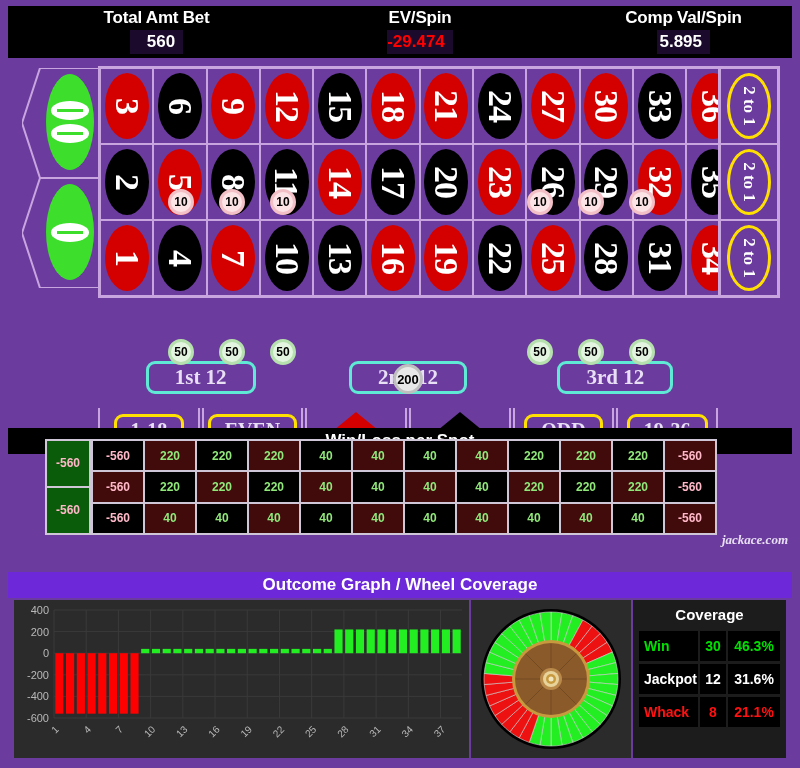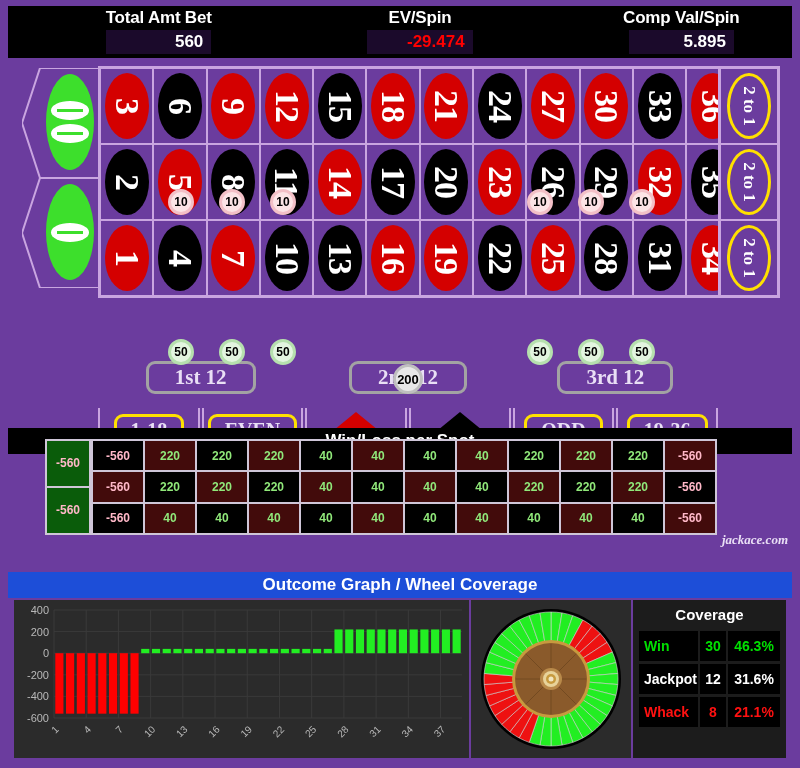--- a/index.html
+++ b/index.html
@@ -14,21 +14,21 @@
   .stats-bar {
     position: absolute; left: 8px; top: 6px; width: 784px; height: 52px;
     background: #000; display: flex;
   }
   .stat-col { flex: 1; position: relative; display: flex; flex-direction: column; padding-left: 40px; }
   .stat-label {
     color: #fff; font-size: 17px; font-weight: bold; text-align: center;
     height: 24px; line-height: 24px; letter-spacing: -0.2px;
   }
   .stat-valbox {
-    margin: 0 58px; height: 24px; background: #1b0a2b;
+    margin: 0 82px; height: 24px; background: #1b0a2b;
     display: flex; align-items: center; justify-content: flex-end;
     padding-right: 8px;
   }
   .stat-value { font-size: 17px; font-weight: bold; color: #fff; }
   .stat-value.neg { color: #ff0000; }
 
   
   .felt { position: absolute; left: 0; top: 60px; width: 800px; height: 340px; }
 
   .zero-zone { position: absolute; left: 22px; top: 8px; width: 76px; height: 220px; }
@@ -97,21 +97,21 @@
   .c21 .ring span {
     transform: rotate(90deg); color: #fff; font-size: 17px; font-weight: bold;
     font-family: "Liberation Serif", serif; white-space: nowrap;
   }
 
   
   .dozens { position: absolute; left: 98px; top: 300px; width: 620px; height: 34px;
             display: flex; gap: 2px; }
   .dozen { flex: 1; display: flex; align-items: center; justify-content: center; position: relative; }
   .dozen .box {
-    border: 3px solid #a3a3a3; border-radius: 9px; padding: 1px 26px;
+    border: 3px solid #5eead4; border-radius: 9px; padding: 1px 26px;
     color: #e9dff5; font-size: 21px; font-weight: bold;
     font-family: "Liberation Serif", serif;
   }
 
   
   .outside { position: absolute; left: 98px; top: 348px; width: 620px; height: 44px;
              display: flex; gap: 2px; }
   .obet { flex: 1; display: flex; align-items: center; justify-content: center;
           border-left: 2px solid #c9a5e0; border-right: 2px solid #c9a5e0; }
   .obet .box {
@@ -163,21 +163,21 @@
   .wl-cell.bgred { background: #420b0b; }
   .brand {
     position: absolute; right: 12px; top: 532px; color: #e9dff5;
     font-size: 13px; font-style: italic; font-weight: bold;
     font-family: "Liberation Serif", serif;
   }
 
   
   .og-title {
     position: absolute; left: 8px; top: 572px; width: 784px; height: 26px;
-    background: #1d4ed8; color: #fff; font-size: 17px; font-weight: bold;
+    background: #6d28d9; color: #fff; font-size: 17px; font-weight: bold;
     text-align: center; line-height: 26px;
   }
   .chart-panel {
     position: absolute; left: 14px; top: 600px; width: 455px; height: 158px;
     background: #2b2b2b;
   }
   .wheel-panel {
     position: absolute; left: 471px; top: 600px; width: 160px; height: 158px;
     background: #2b2b2b; display: flex; align-items: center; justify-content: center;
   }

